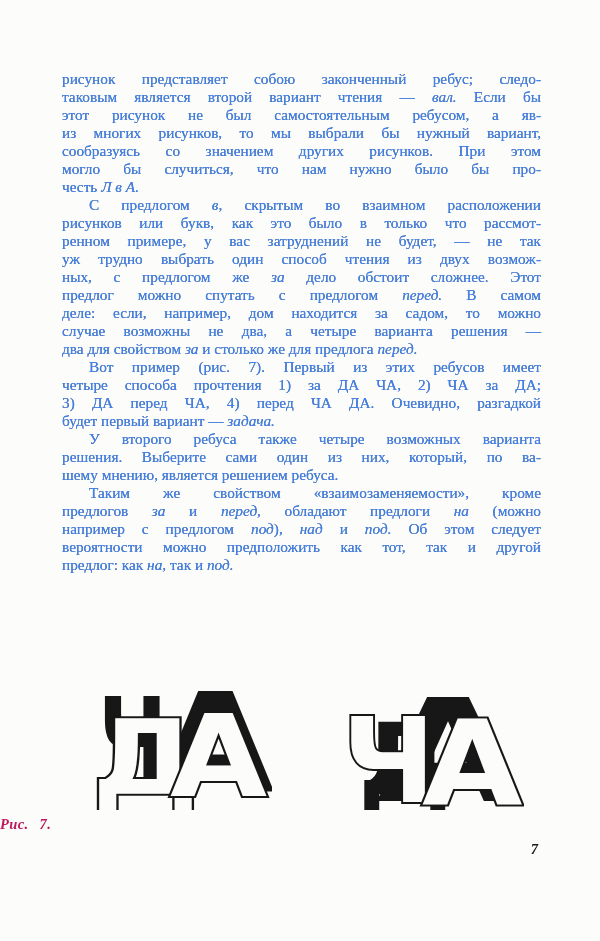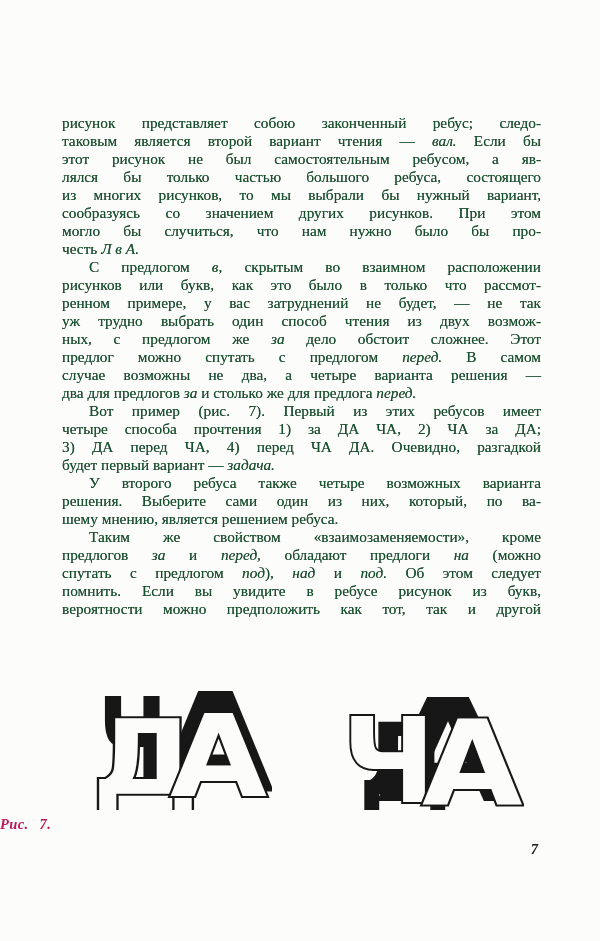--- a/index.html
+++ b/index.html
@@ -3,23 +3,22 @@
 <meta charset="utf-8">
 <style>
   html,body{margin:0;padding:0;background:#e8e8e6;}
   .page{
     position:relative;width:600px;height:941px;margin:0 auto;
     background:#fcfcfa;overflow:hidden;
     font-family:"Liberation Serif","DejaVu Serif",serif;
   }
   .text-block{
     position:absolute;left:62px;top:70px;width:479px;
-    font-size:15.3px;line-height:18px;color:#14532d;
+    font-size:15.3px;line-height:18px;color:#3b82f6;
     text-shadow:0 0 .4px rgba(25,25,25,.65);
-    margin-top:44px;
   }
   .line{text-align:justify;text-align-last:justify;}
   .line.end{text-align-last:left;}
   .line.indent{text-indent:27px;}
   .line i{font-style:italic;}
   .figure{position:absolute;left:0;top:688px;width:600px;height:130px;}
   .rebus{position:absolute;}
   .rebus-left{left:90px;top:2px;}
   .rebus-right{left:340px;top:4px;}
   .caption{
@@ -34,45 +33,45 @@
 </style>
 </head>
 <body>
 
 <div class="page">
 
   <div class="text-block" id="text-block">
       <div class="line"><span>рисунок представляет собою законченный ребус; следо-</span></div>
       <div class="line"><span>таковым является второй вариант чтения — </span><i>вал.</i><span> Если бы</span></div>
       <div class="line"><span>этот рисунок не был самостоятельным ребусом, а яв-</span></div>
-      <div class="line"><span>лялся бы только частью большого ребуса, состоящего</span></div>
       <div class="line"><span>из многих рисунков, то мы выбрали бы нужный вариант,</span></div>
       <div class="line"><span>сообразуясь со значением других рисунков. При этом</span></div>
       <div class="line"><span>могло бы случиться, что нам нужно было бы про-</span></div>
       <div class="line end"><span>честь </span><i>Л в А.</i></div>
       <div class="line indent"><span>С предлогом </span><i>в,</i><span> скрытым во взаимном расположении</span></div>
       <div class="line"><span>рисунков или букв, как это было в только что рассмот-</span></div>
       <div class="line"><span>ренном примере, у вас затруднений не будет, — не так</span></div>
       <div class="line"><span>уж трудно выбрать один способ чтения из двух возмож-</span></div>
       <div class="line"><span>ных, с предлогом же </span><i>за</i><span> дело обстоит сложнее. Этот</span></div>
       <div class="line"><span>предлог можно спутать с предлогом </span><i>перед.</i><span> В самом</span></div>
+      <div class="line"><span>деле: если, например, дом находится за садом, то можно</span></div>
       <div class="line"><span>случае возможны не два, а четыре варианта решения —</span></div>
-      <div class="line end"><span>два для предлогов </span><i>за</i><span> и столько же для предлога </span><i>перед.</i></div>
+      <div class="line end"><span>два для свойством </span><i>за</i><span> и столько же для предлога </span><i>перед.</i></div>
       <div class="line indent"><span>Вот пример (рис. 7). Первый из этих ребусов имеет</span></div>
       <div class="line"><span>четыре способа прочтения 1) за ДА ЧА, 2) ЧА за ДА;</span></div>
       <div class="line"><span>3) ДА перед ЧА, 4) перед ЧА ДА. Очевидно, разгадкой</span></div>
       <div class="line end"><span>будет первый вариант — </span><i>задача.</i></div>
       <div class="line indent"><span>У второго ребуса также четыре возможных варианта</span></div>
       <div class="line"><span>решения. Выберите сами один из них, который, по ва-</span></div>
       <div class="line end"><span>шему мнению, является решением ребуса.</span></div>
       <div class="line indent"><span>Таким же свойством «взаимозаменяемости», кроме</span></div>
       <div class="line"><span>предлогов </span><i>за</i><span> и </span><i>перед,</i><span> обладают предлоги </span><i>на</i><span> (можно</span></div>
-      <div class="line"><span>спутать с предлогом </span><i>под</i><span>), </span><i>над</i><span> и </span><i>под.</i><span> Об этом следует</span></div>
-      <div class="line"><span>помнить. Если вы увидите в ребусе рисунок из букв,</span></div>
+      <div class="line"><span>например с предлогом </span><i>под</i><span>), </span><i>над</i><span> и </span><i>под.</i><span> Об этом следует</span></div>
       <div class="line"><span>вероятности можно предположить как тот, так и другой</span></div>
+      <div class="line end"><span>предлог: как </span><i>на,</i><span> так и </span><i>под.</i></div>
     </div>
 
   <div class="figure">
 
     <svg class="rebus rebus-left" width="182" height="120" viewBox="0 0 182 120">
       <g font-family="DejaVu Sans, sans-serif" font-weight="bold">
         <text transform="translate(8 88) scale(0.86 1.12)" font-size="100" fill="#171717">Ч</text>
         <text transform="translate(66 101) scale(1.12 1)" font-size="137" fill="#171717">А</text>
         <text transform="translate(2 104) scale(1.2 1.03)" font-size="100" fill="#fcfcfa" stroke="#171717" stroke-width="4" paint-order="stroke">Д</text>
         <text transform="translate(80 106) scale(1.1 1)" font-size="114" fill="#fcfcfa" stroke="#171717" stroke-width="4" paint-order="stroke">А</text>

